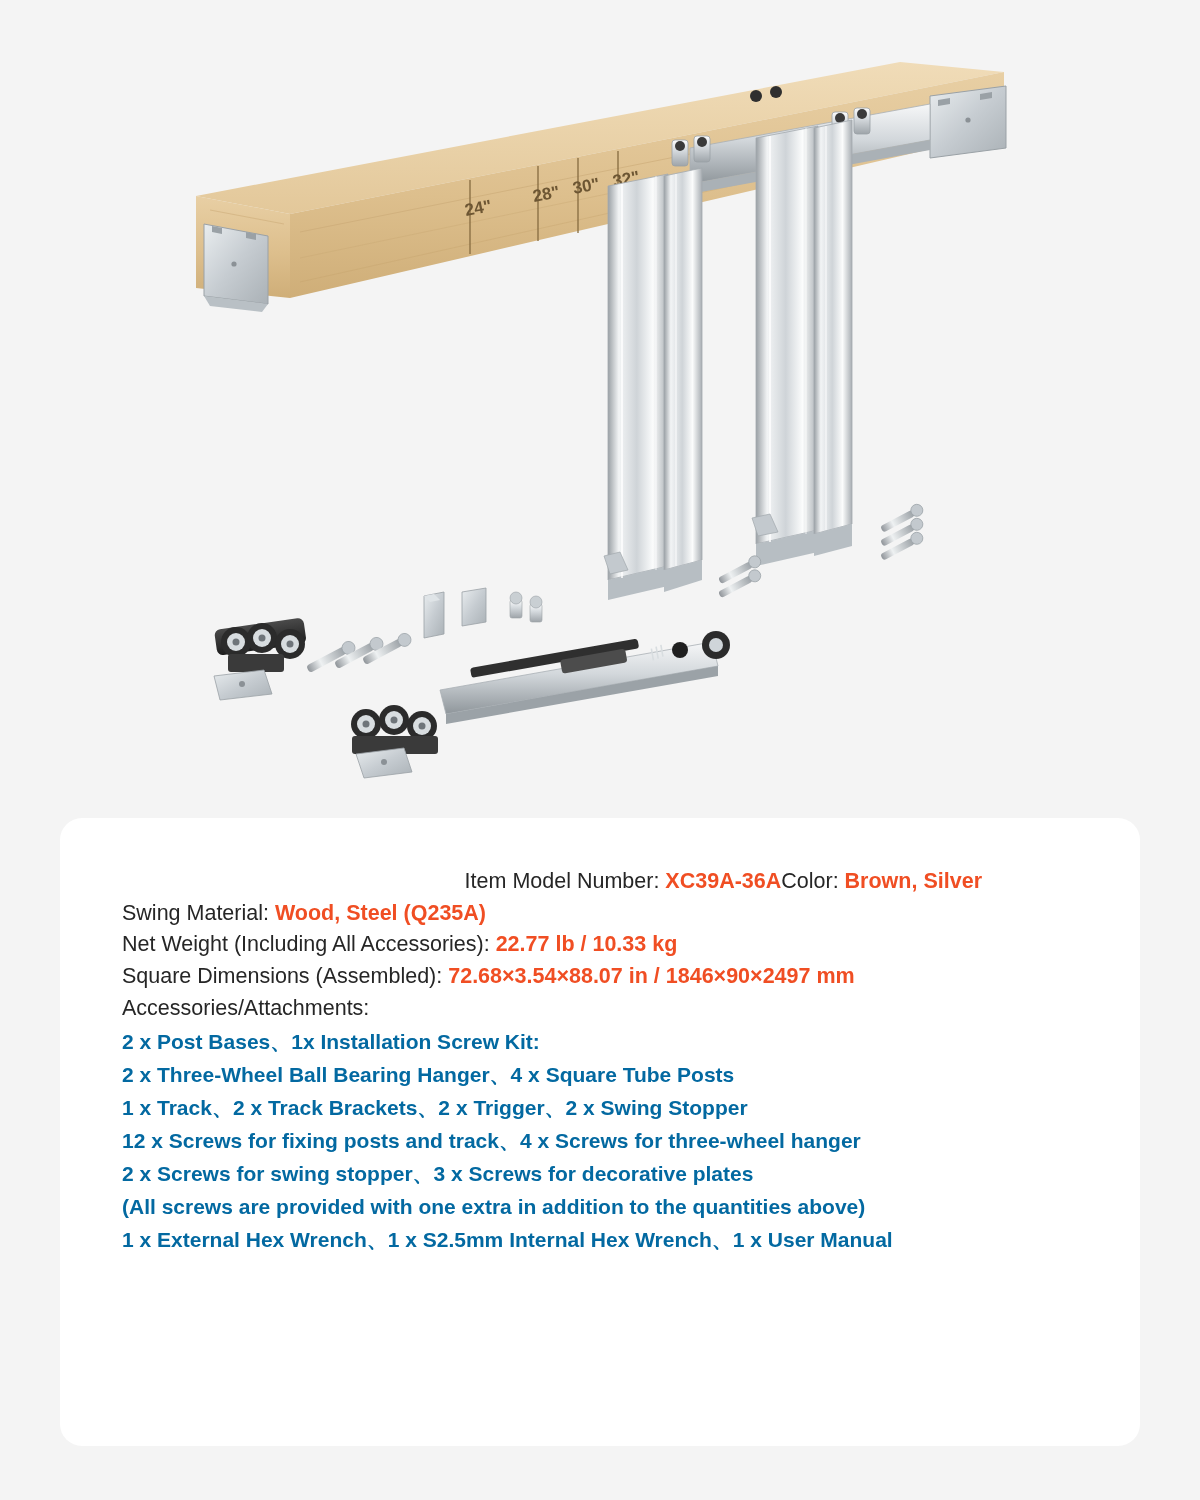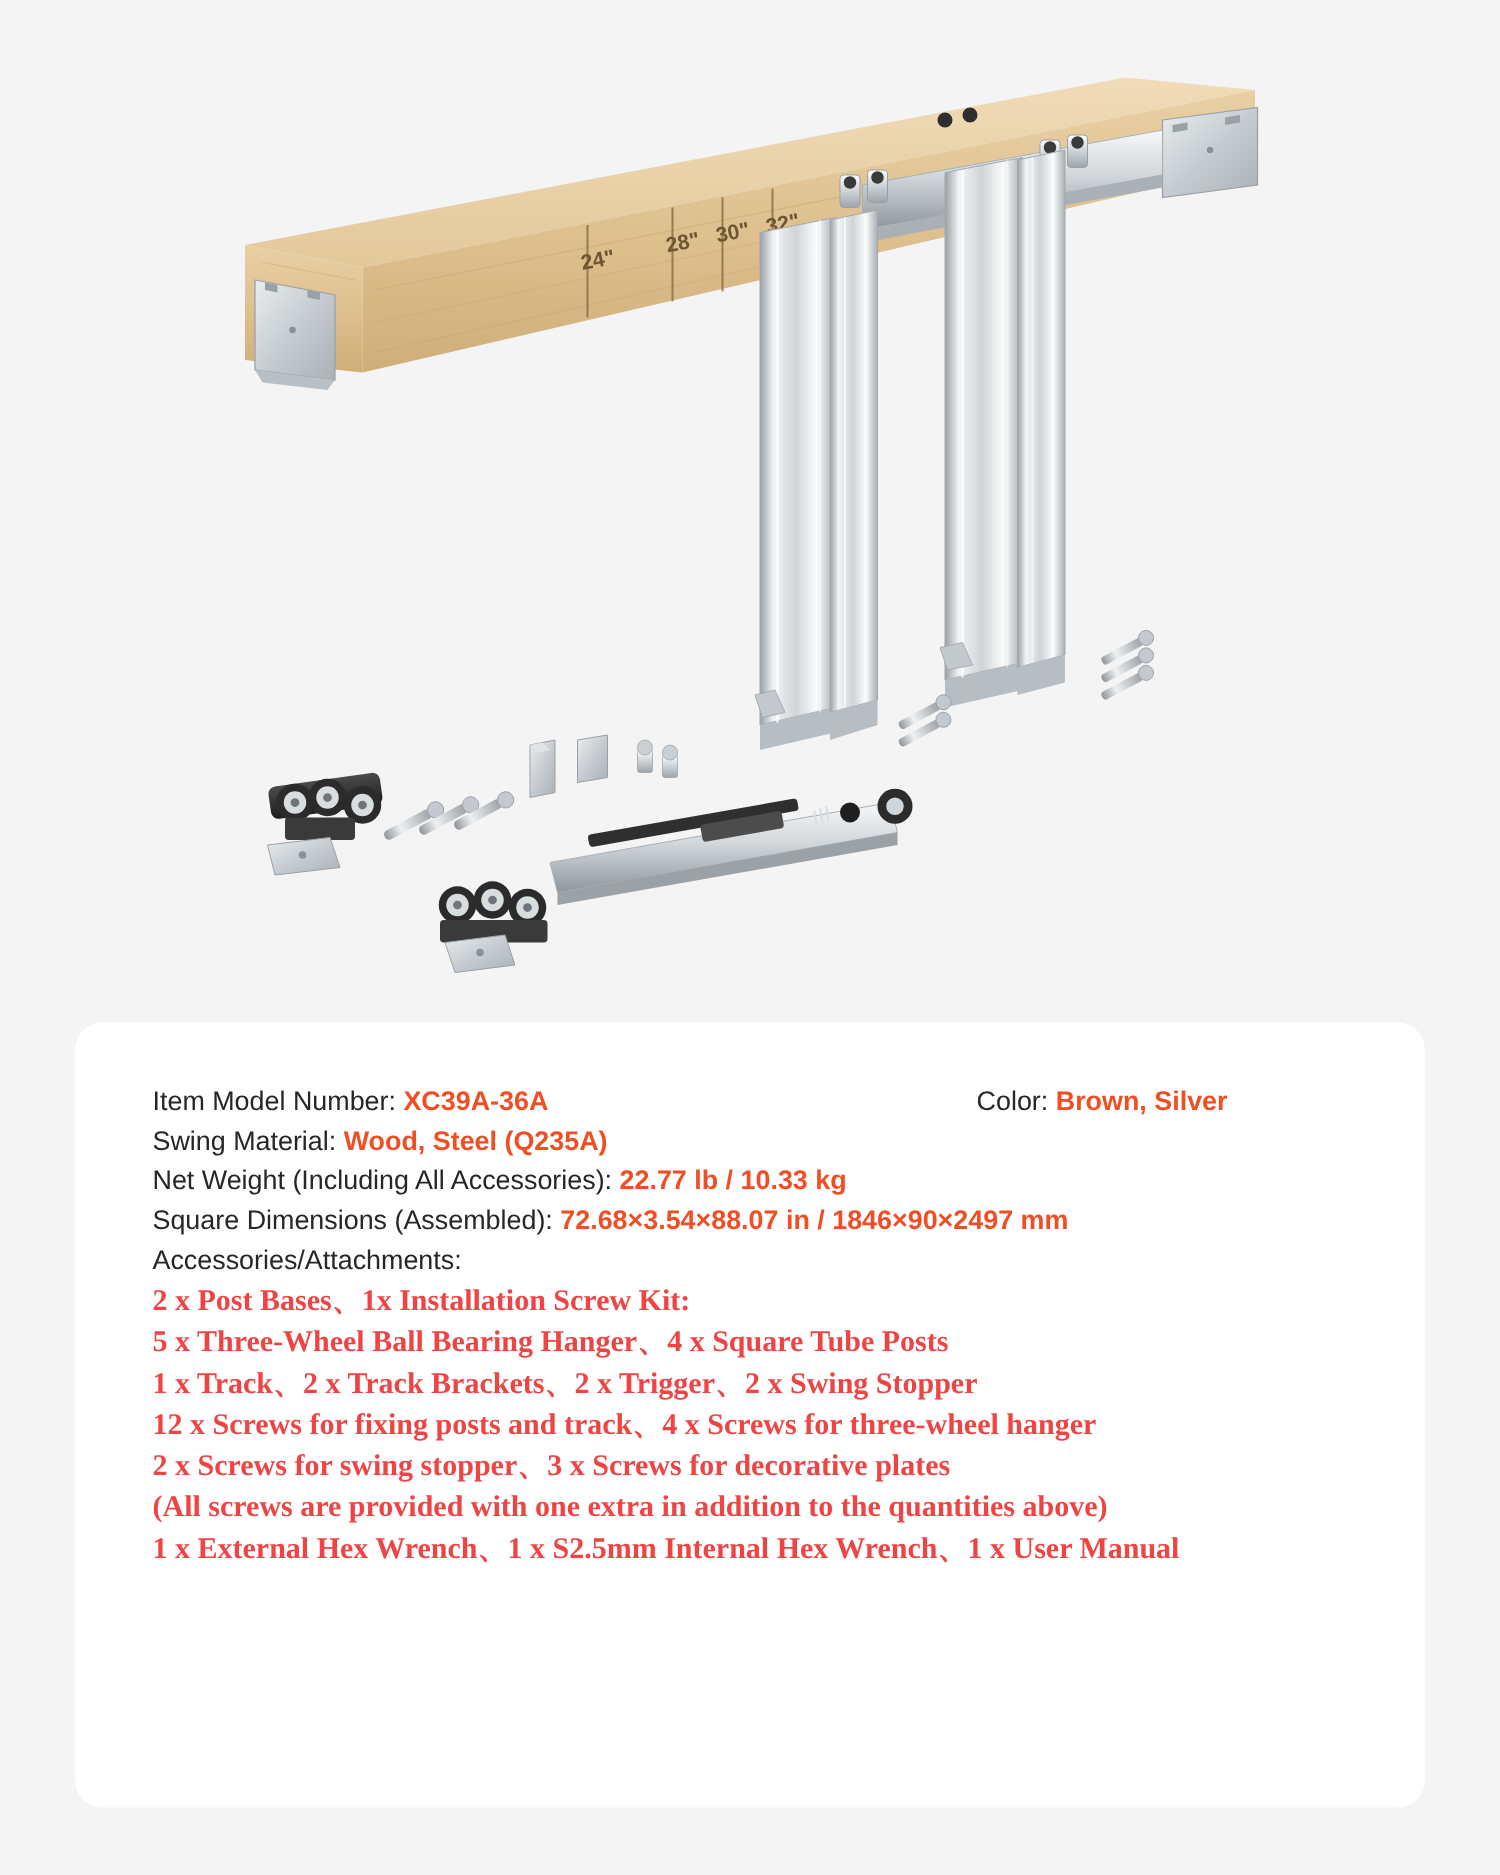--- a/index.html
+++ b/index.html
@@ -43,37 +43,36 @@
   }
   .spec-line {
     font-size: 21.5px;
     line-height: 31.5px;
     color: #262626;
     white-space: nowrap;
   }
   .spec-line .v { color: #f04e23; font-weight: bold; }
   .topline {
     display: flex;
-    justify-content: space-between;
+    justify-content: flex-end;
     align-items: baseline;
   }
   .topline .right { padding-right: 100px; }
   .acc-head {
     font-size: 21.5px;
     line-height: 31.5px;
     color: #262626;
     margin-top: 1px;
   }
   .acc-line {
-    font-size: 24px;
+    font-size: 21px;
     line-height: 33px;
-    color: #ef4444;
+    color: #0369a1;
     font-weight: bold;
     white-space: nowrap;
-    font-family: Liberation Serif, serif;
   }
 </style>
 </head>
 <body>
 
 <div class="page">
 
   <div class="hero">
     <svg width="1200" height="820" viewBox="0 0 1200 820" xmlns="http://www.w3.org/2000/svg">
       <defs>
@@ -331,21 +330,21 @@
       </div>
 
       <div class="spec-line">
         <span>Square Dimensions (Assembled): </span><span class="v">72.68×3.54×88.07 in / 1846×90×2497 mm</span>
       </div>
 
       <div class="acc-head">Accessories/Attachments:</div>
 
       <div>
         <div class="acc-line">2 x Post Bases、1x Installation Screw Kit:</div>
-        <div class="acc-line">5 x Three-Wheel Ball Bearing Hanger、4 x Square Tube Posts</div>
+        <div class="acc-line">2 x Three-Wheel Ball Bearing Hanger、4 x Square Tube Posts</div>
         <div class="acc-line">1 x Track、2 x Track Brackets、2 x Trigger、2 x Swing Stopper</div>
         <div class="acc-line">12 x Screws for fixing posts and track、4 x Screws for three-wheel hanger</div>
         <div class="acc-line">2 x Screws for swing stopper、3 x Screws for decorative plates</div>
         <div class="acc-line">(All screws are provided with one extra in addition to the quantities above)</div>
         <div class="acc-line">1 x External Hex Wrench、1 x S2.5mm Internal Hex Wrench、1 x User Manual</div>
       </div>
 
     </div>
   </div>
 

